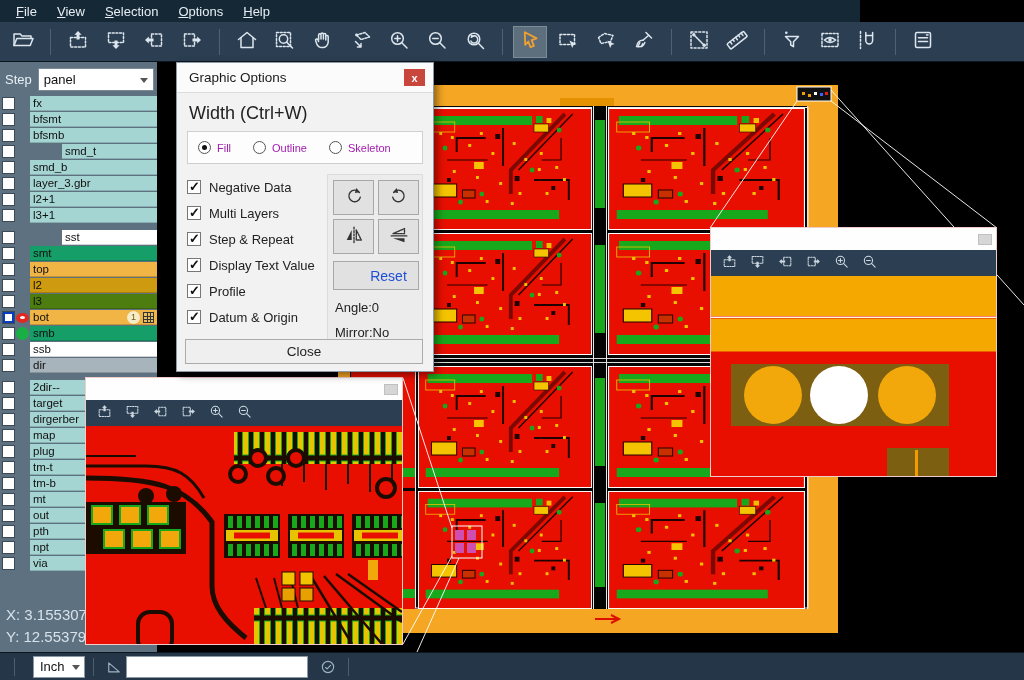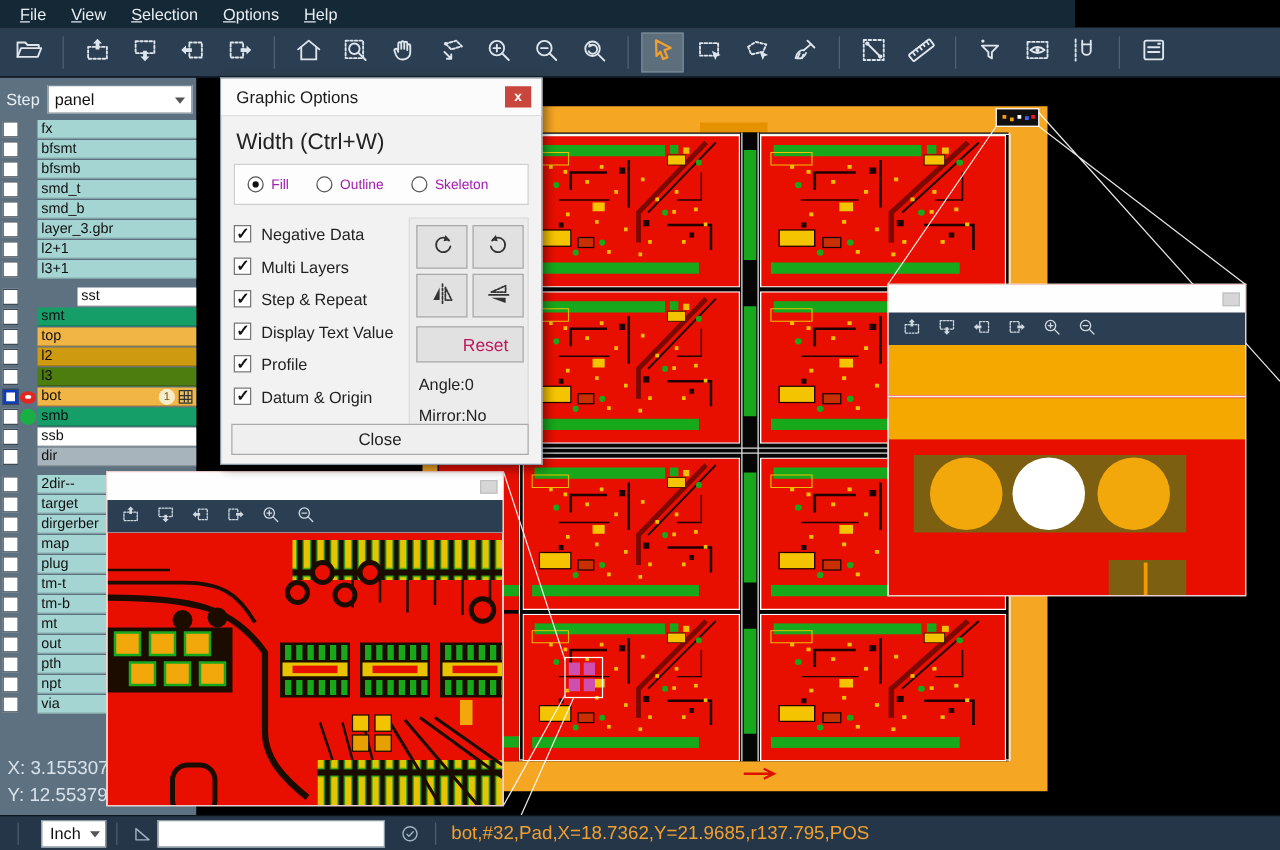--- a/index.html
+++ b/index.html
@@ -74,21 +74,21 @@
   .dlg-checks { flex:1; }
   .chk-row { display:flex; align-items:center; gap:8px; height:26px; font-size:13px; color:#222; }
   .chk { width:14px; height:14px; background:#fff; border:1px solid #777; position:relative; flex:0 0 14px; }
   .chk.checked::after { content:"\2713"; position:absolute; left:1px; top:-2px; font-size:13px; font-weight:bold; color:#111; }
   .dlg-right { width:96px; background:#ececec; border:1px solid #dcdcdc; padding:5px 5px; }
   .xgrid { display:grid; grid-template-columns:41px 41px; grid-gap:4px; }
   .xbtn { width:41px; height:35px; background:#e1e1e1; border:1px solid #a8a8a8; color:#333;
     display:flex; align-items:center; justify-content:center; }
   .xbtn svg { width:22px; height:22px; }
   .reset-btn { margin-top:7px; width:86px; height:29px; background:#e1e1e1; border:1px solid #a8a8a8;
-    font-size:14px; color:#be185d; font-family:"Liberation Sans",sans-serif;padding-left:25px; }
+    font-size:14px; color:#1d4ed8; font-family:"Liberation Sans",sans-serif;padding-left:25px; }
   .dlg-info { font-size:13px; color:#222; margin-top:10px; padding-left:2px; }
   .close-btn { position:absolute; left:8px; bottom:8px; width:238px; height:25px;
     background:#efefef; border:1px solid #ababab; font-size:13.5px; color:#222;
     font-family:"Liberation Sans",sans-serif; }
 
   
   .magwin { position:absolute; border:1px solid #f0ccc8; background:#fff; z-index:10; }
   #magwin-left { left:85px; top:377px; width:318px; height:268px; }
   #magwin-right { left:710px; top:227px; width:287px; height:250px; z-index:9; }
   .mag-title { height:22px; background:#fefefe; display:flex; align-items:center;
@@ -437,21 +437,21 @@
           <div class="lrow">
             <span class="cb"></span>
             <span class="lind"></span>
             <span class="chip" style="background: rgb(165, 213, 211);">
               <span class="lname">bfsmb</span>
             </span>
           </div>
           <div class="lrow">
             <span class="cb"></span>
             <span class="lind"></span>
-            <span class="chip" style="background: rgb(165, 213, 211);">
+            <span class="chip" style="background: rgb(165, 213, 211); margin-left: 32px;">
               <span class="lname">smd_t</span>
             </span>
           </div>
           <div class="lrow">
             <span class="cb"></span>
             <span class="lind"></span>
             <span class="chip" style="background: rgb(165, 213, 211);">
               <span class="lname">smd_b</span>
             </span>
           </div>
@@ -913,16 +913,15 @@
         </svg>
       </span>
     <input class="cmd-input" value="" style="">
     <span class="sb-icon" style="margin-left:8px">
         <svg viewBox="0 0 24 24" fill="none" stroke="currentColor" stroke-width="1.5" stroke-linecap="round" stroke-linejoin="round">
           <circle cx="12" cy="12" r="7.5"></circle>
           <path d="M8.6 12.4 l2.2 2.2 4.6-4.8"></path>
         </svg>
       </span>
     <span class="sb-sep"></span>
-    <span class="sb-status">bot,#32,Pad,X=18.7362,Y=21.9685,r137.795,POS</span>
   </div>
 
 </div>
 
 </body></html>

